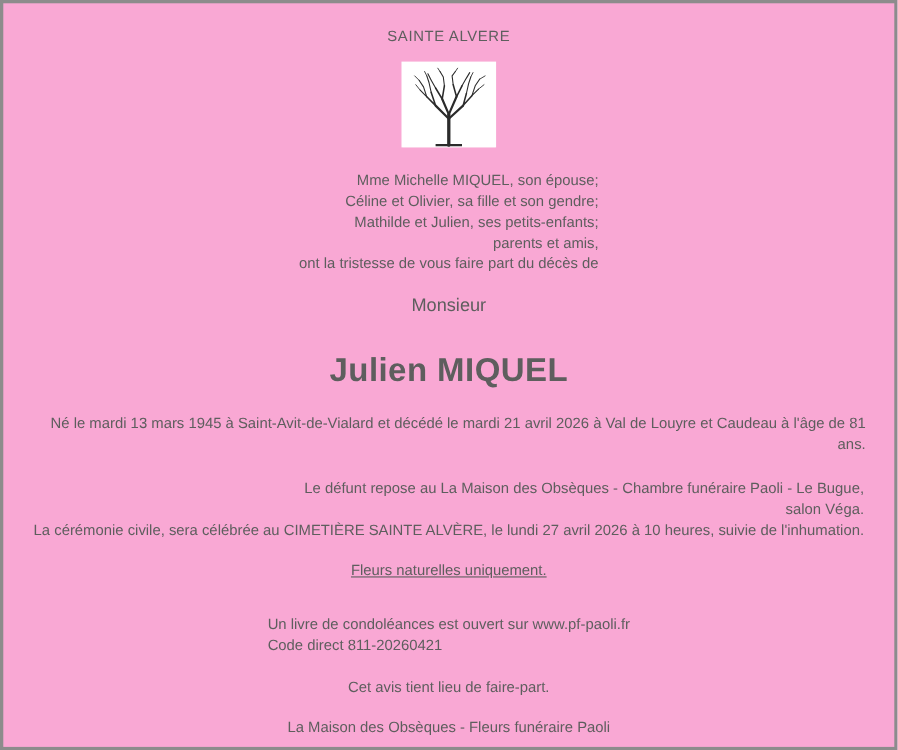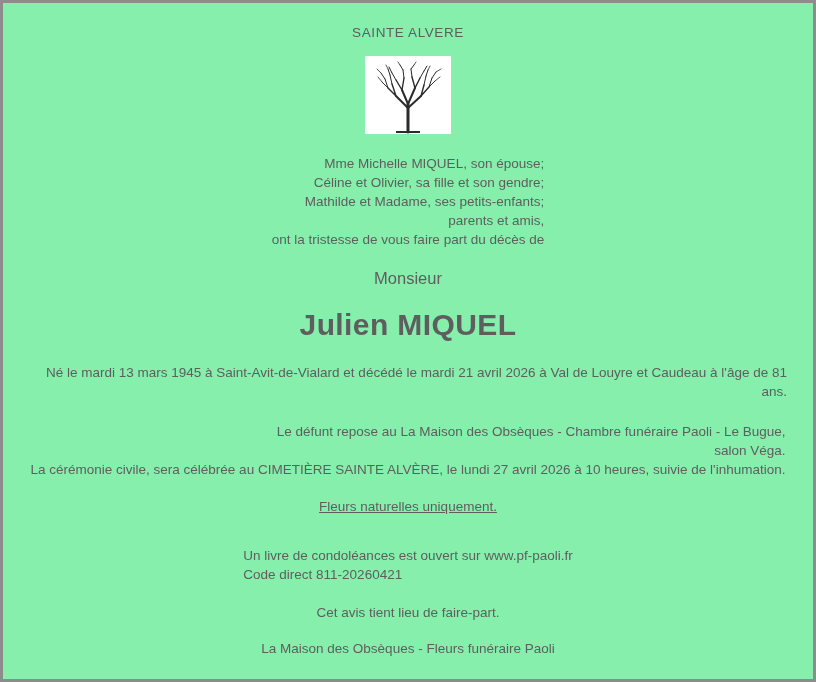--- a/index.html
+++ b/index.html
@@ -10,21 +10,21 @@
     width: 816px;
     height: 682px;
     background: #ffffff;
     font-family: "Liberation Sans", sans-serif;
     color: #5a5a5a;
   }
   .notice-card {
     box-sizing: border-box;
     width: 816px;
     height: 682px;
-    background: #86efac;
+    background: #f9a8d4;
     border: 3px solid #8c8c8c;
     padding: 22px 26px 10px 26px;
     display: flex;
     flex-direction: column;
     align-items: center;
     overflow: hidden;
   }
   .locality {
     font-size: 13.5px;
     letter-spacing: 0.6px;
@@ -51,21 +51,21 @@
     color: #5e5e5e;
     margin-bottom: 20px;
   }
   .family-block div {
     white-space: nowrap;
     text-align: right;
   }
   .title-line {
     font-size: 16.5px;
     color: #5e5e5e;
-    margin-bottom: 20px;
+    margin-bottom: 32px;
   }
   .deceased-name {
     font-size: 30px;
     font-weight: bold;
     color: #5e5e5e;
     letter-spacing: 0.4px;
     margin-bottom: 21px;
   }
   .spouse-line {
     font-size: 13.5px;
@@ -127,21 +127,21 @@
         <path d="M22 30 L16 24 M22 30 L19 21 M26 26 L24 17 M63 29 L69 23 M63 29 L66 20 M58 27 L60 18 M30 22 L26 15 M38 20 L37 12 M54 20 L58 13 M46 19 L45 11 M19 21 L15 15 M24 17 L22 11 M66 20 L70 14 M60 18 L62 12 M37 12 L34 7 M45 11 L48 7 M26 15 L23 9 M58 13 L61 8" stroke-width="1"></path>
         <path d="M16 24 L12 19 M69 23 L74 19 M15 15 L11 11 M70 14 L75 11 M22 11 L20 7 M62 12 L64 8 M34 7 L32 4 M48 7 L50 4" stroke-width="0.8"></path>
       </g>
       <path d="M30 74 L54 74" stroke="#2b2b2b" stroke-width="2"></path>
     </svg>
   </div>
 
   <div class="family-block">
     <div>Mme Michelle MIQUEL, son épouse;</div>
     <div>Céline et Olivier, sa fille et son gendre;</div>
-    <div>Mathilde et Madame, ses petits-enfants;</div>
+    <div>Mathilde et Julien, ses petits-enfants;</div>
     <div>parents et amis,</div>
     <div>ont la tristesse de vous faire part du décès de</div>
   </div>
 
   <div class="title-line">Monsieur</div>
 
   <div class="deceased-name">Julien MIQUEL</div>
 
 
   <div class="birth-death">Né le mardi 13 mars 1945 à Saint-Avit-de-Vialard et décédé le mardi 21 avril 2026 à Val de Louyre et Caudeau à l'âge de 81 ans.</div>

